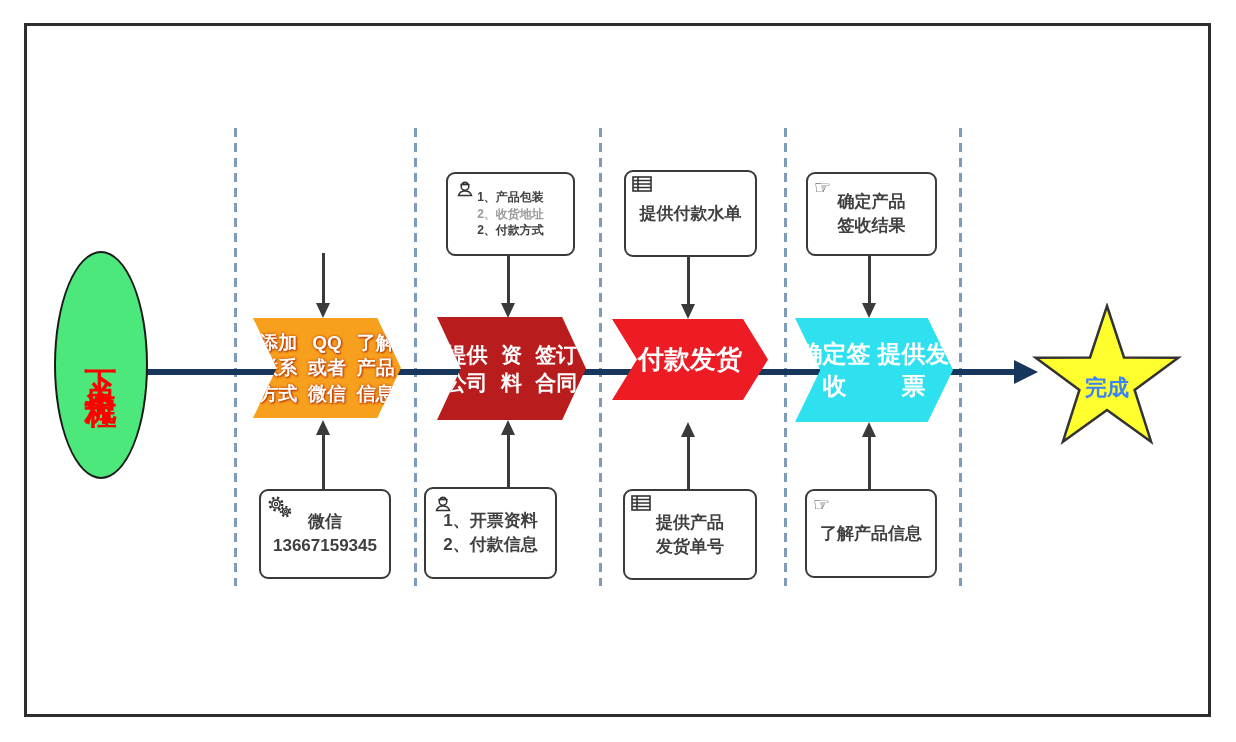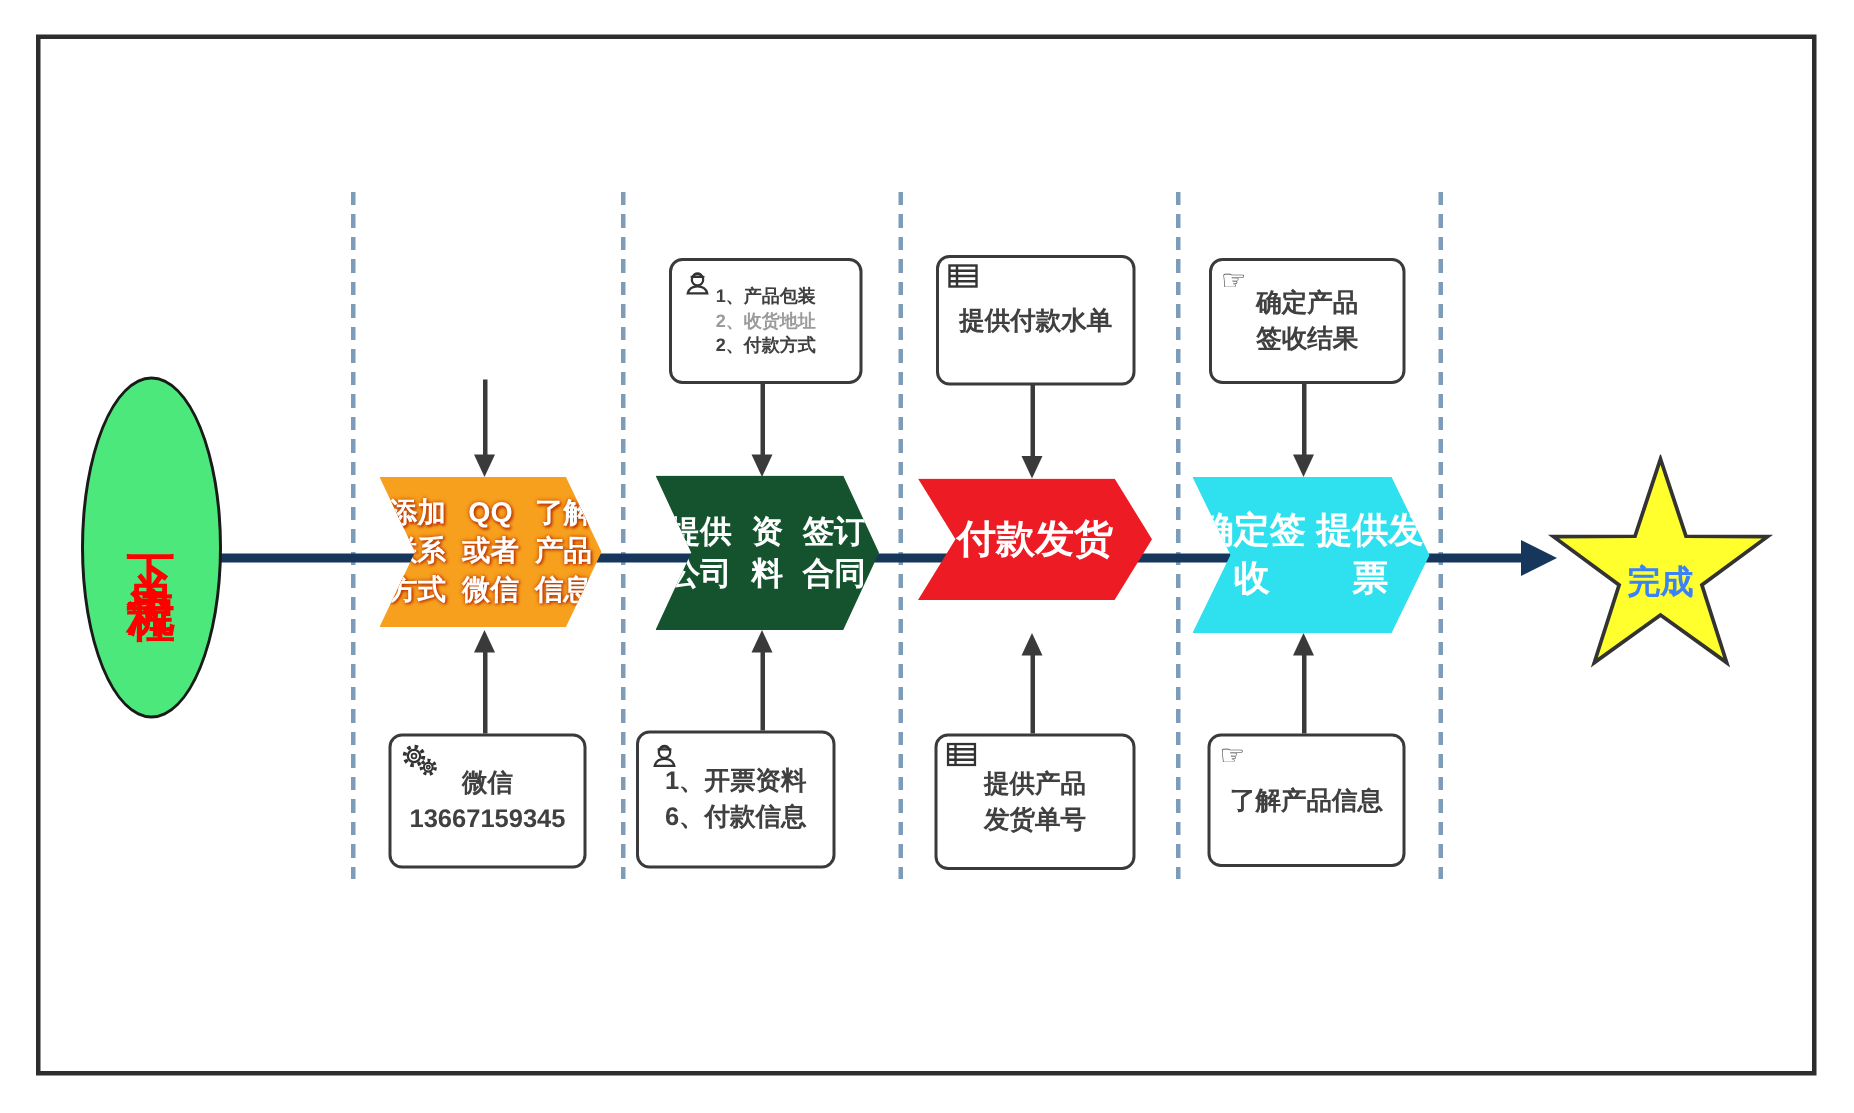--- a/index.html
+++ b/index.html
@@ -95,41 +95,41 @@
       </g>
         </svg>
     </span>
     <div class="sm">1、产品包装</div>
     <div class="sm muted">2、收货地址</div>
     <div class="sm">2、付款方式</div>
   </div>
   <div class="vline" style="left:507px;top:252px;height:53px"></div>
   <div class="arr-down" style="left:501px;top:303px"></div>
 
-  <div class="chevron" style="left: 437px; top: 317px; width: 149px; height: 103px; font-size: 21px; background: #14532d;">
+  <div class="chevron" style="left: 437px; top: 317px; width: 149px; height: 103px; font-size: 21px; background: #b91c1c;">
     <div>提供公司</div>
     <div>资料</div>
     <div>签订合同</div>
   </div>
 
   <div class="arr-up" style="left:501px;top:420px"></div>
   <div class="vline" style="left:507px;top:434px;height:53px"></div>
   <div class="box" style="left:424px;top:487px;width:129px;height:88px">
     <span class="icon">
       <svg width="22" height="20" viewBox="0 0 22 20">
           <g fill="none" stroke="#333" stroke-width="1.5">
         <circle cx="11" cy="8.5" r="3.8"></circle>
         <path d="M6.4 6.6 h9.2"></path>
         <path d="M8.2 6.2 a2.9 2.6 0 0 1 5.6 0"></path>
         <path d="M4.5 17.5 q1.2 -4.6 6.5 -4.6 q5.3 0 6.5 4.6 z"></path>
       </g>
         </svg>
     </span>
     <div>1、开票资料</div>
-    <div>6、付款信息</div>
+    <div>2、付款信息</div>
   </div>
 
   <div class="box" style="left:624px;top:170px;width:129px;height:83px">
     <span class="icon">
       <svg width="20" height="16" viewBox="0 0 20 16">
           <g fill="none" stroke="#333" stroke-width="1.6">
         <rect x="1" y="1" width="18" height="14"></rect>
         <path d="M1 4.5 h18 M1 8 h18 M1 11.5 h18 M6 1 v14"></path>
       </g>
         </svg>

